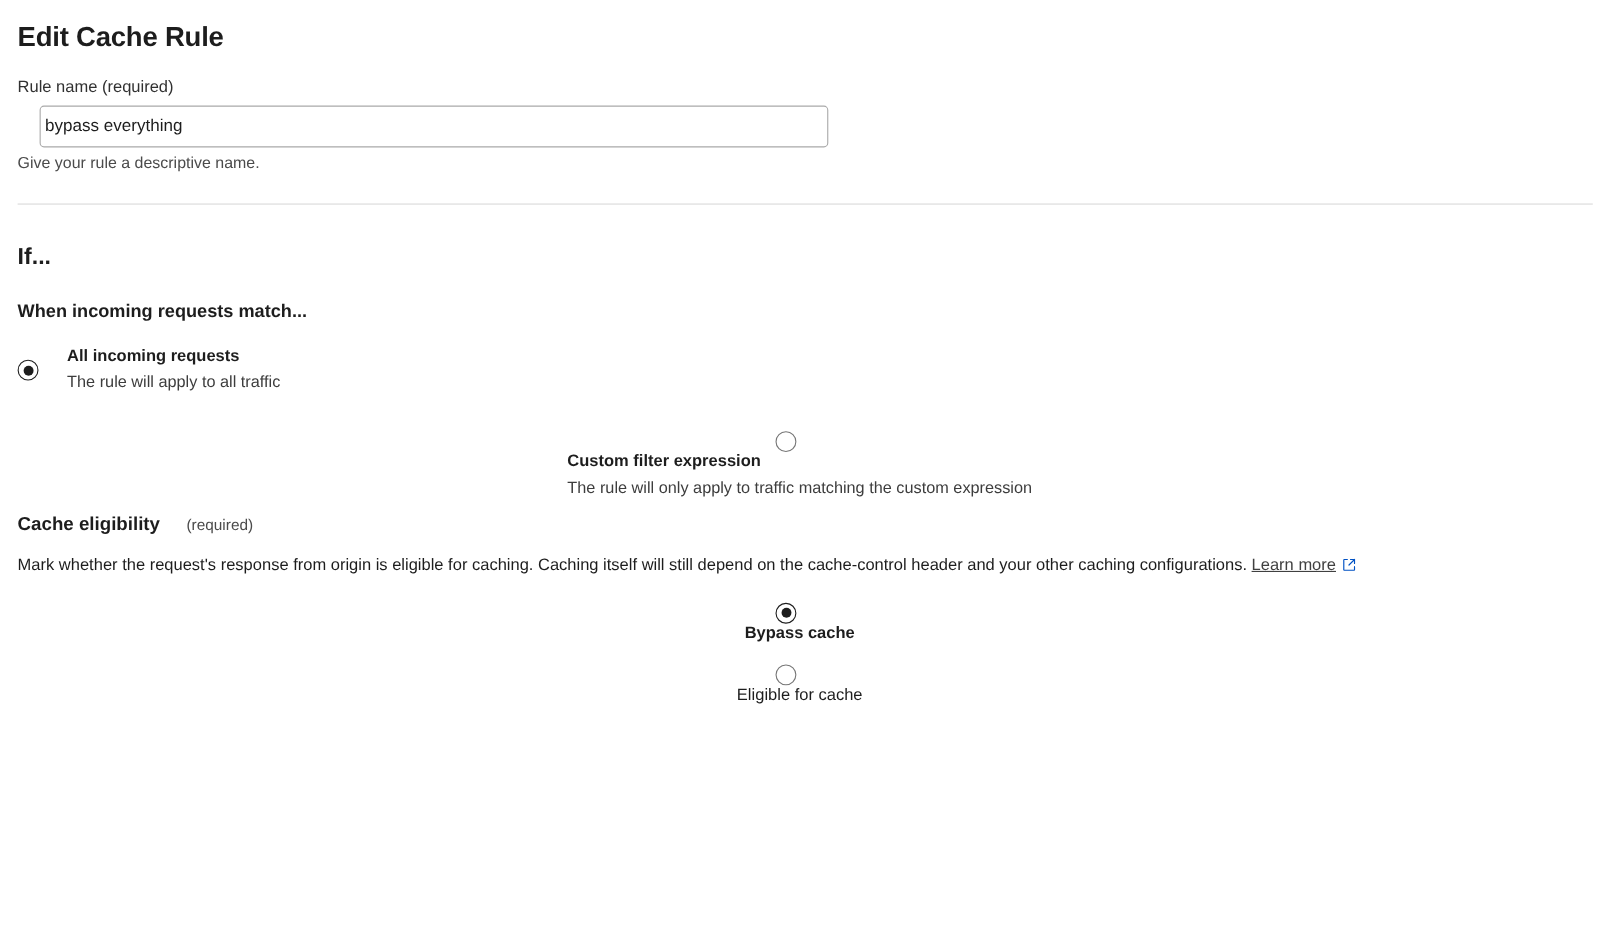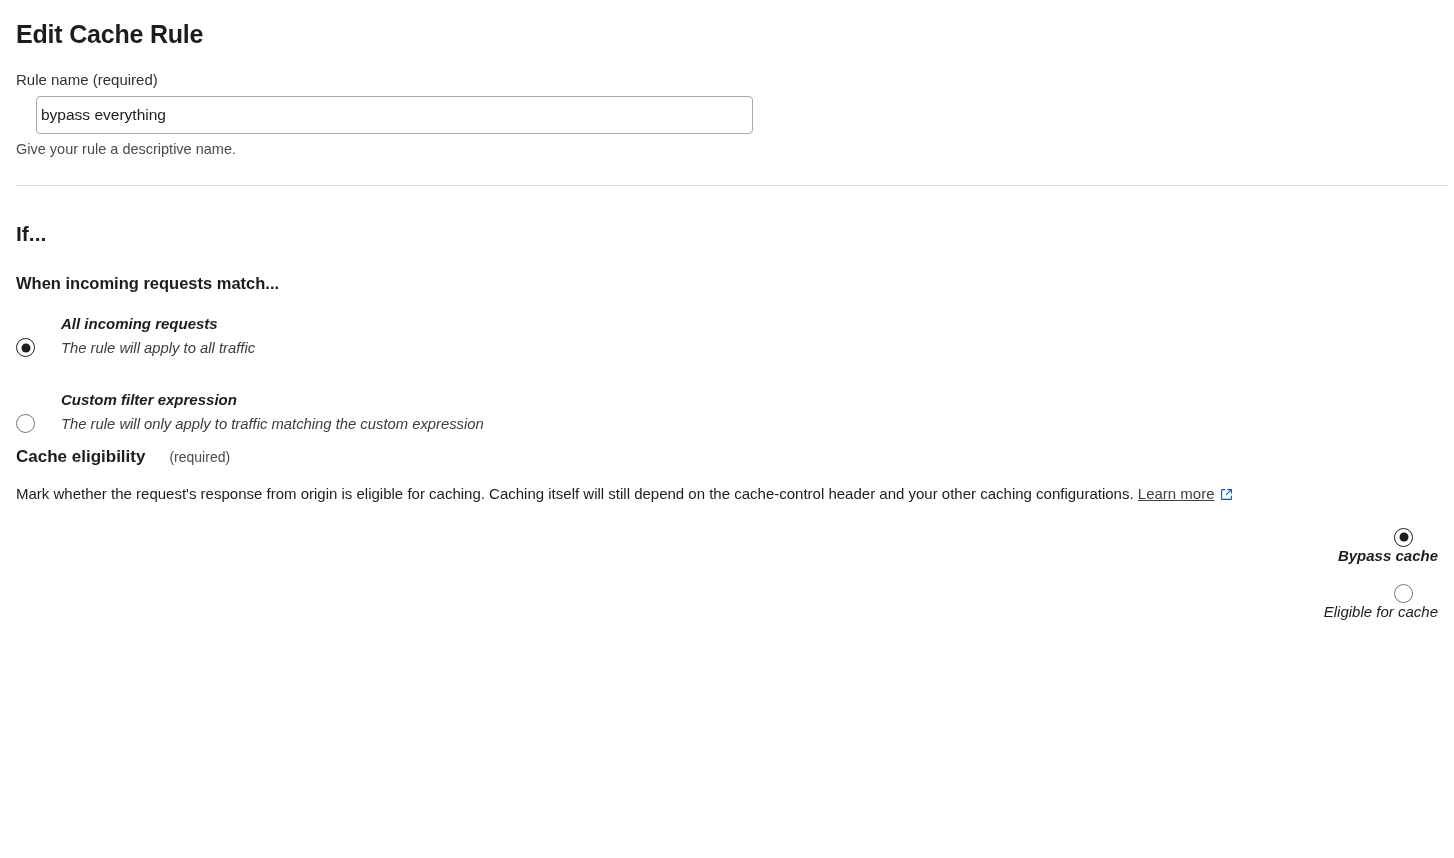--- a/index.html
+++ b/index.html
@@ -65,23 +65,22 @@
     font-size: 16.5px;
     font-weight: 700;
     color: #1d1d1d;
     margin: 28px 0 0 0;
   }
   .radio-group {
     margin-top: 22px;
   }
   .radio-row {
     display: flex;
-    align-items: flex-end;
+    align-items: center;
     margin-bottom: 22px;
-    font-style: italic;
   }
   .radio-row:last-child { margin-bottom: 0; }
   .radio {
     width: 19px;
     height: 19px;
     border-radius: 50%;
     border: 1px solid #767676;
     background: #fff;
     flex: 0 0 auto;
     margin-top: 1px;
@@ -178,21 +177,21 @@
   <div class="radio-group">
 
     <div class="radio-row">
       <span class="radio checked"></span>
       <span class="radio-texts">
         <span class="radio-title" style="display:block">All incoming requests</span>
         <span class="radio-desc" style="display:block">The rule will apply to all traffic</span>
       </span>
     </div>
 
-    <div class="radio-row" style="margin-top:34px;">
+    <div class="radio-row" style="margin-top:34px;flex-direction:column;">
       <span class="radio"></span>
       <span class="radio-texts">
         <span class="radio-title" style="display:block">Custom filter expression</span>
         <span class="radio-desc" style="display:block">The rule will only apply to traffic matching the custom expression</span>
       </span>
     </div>
 
   </div>
 
 

